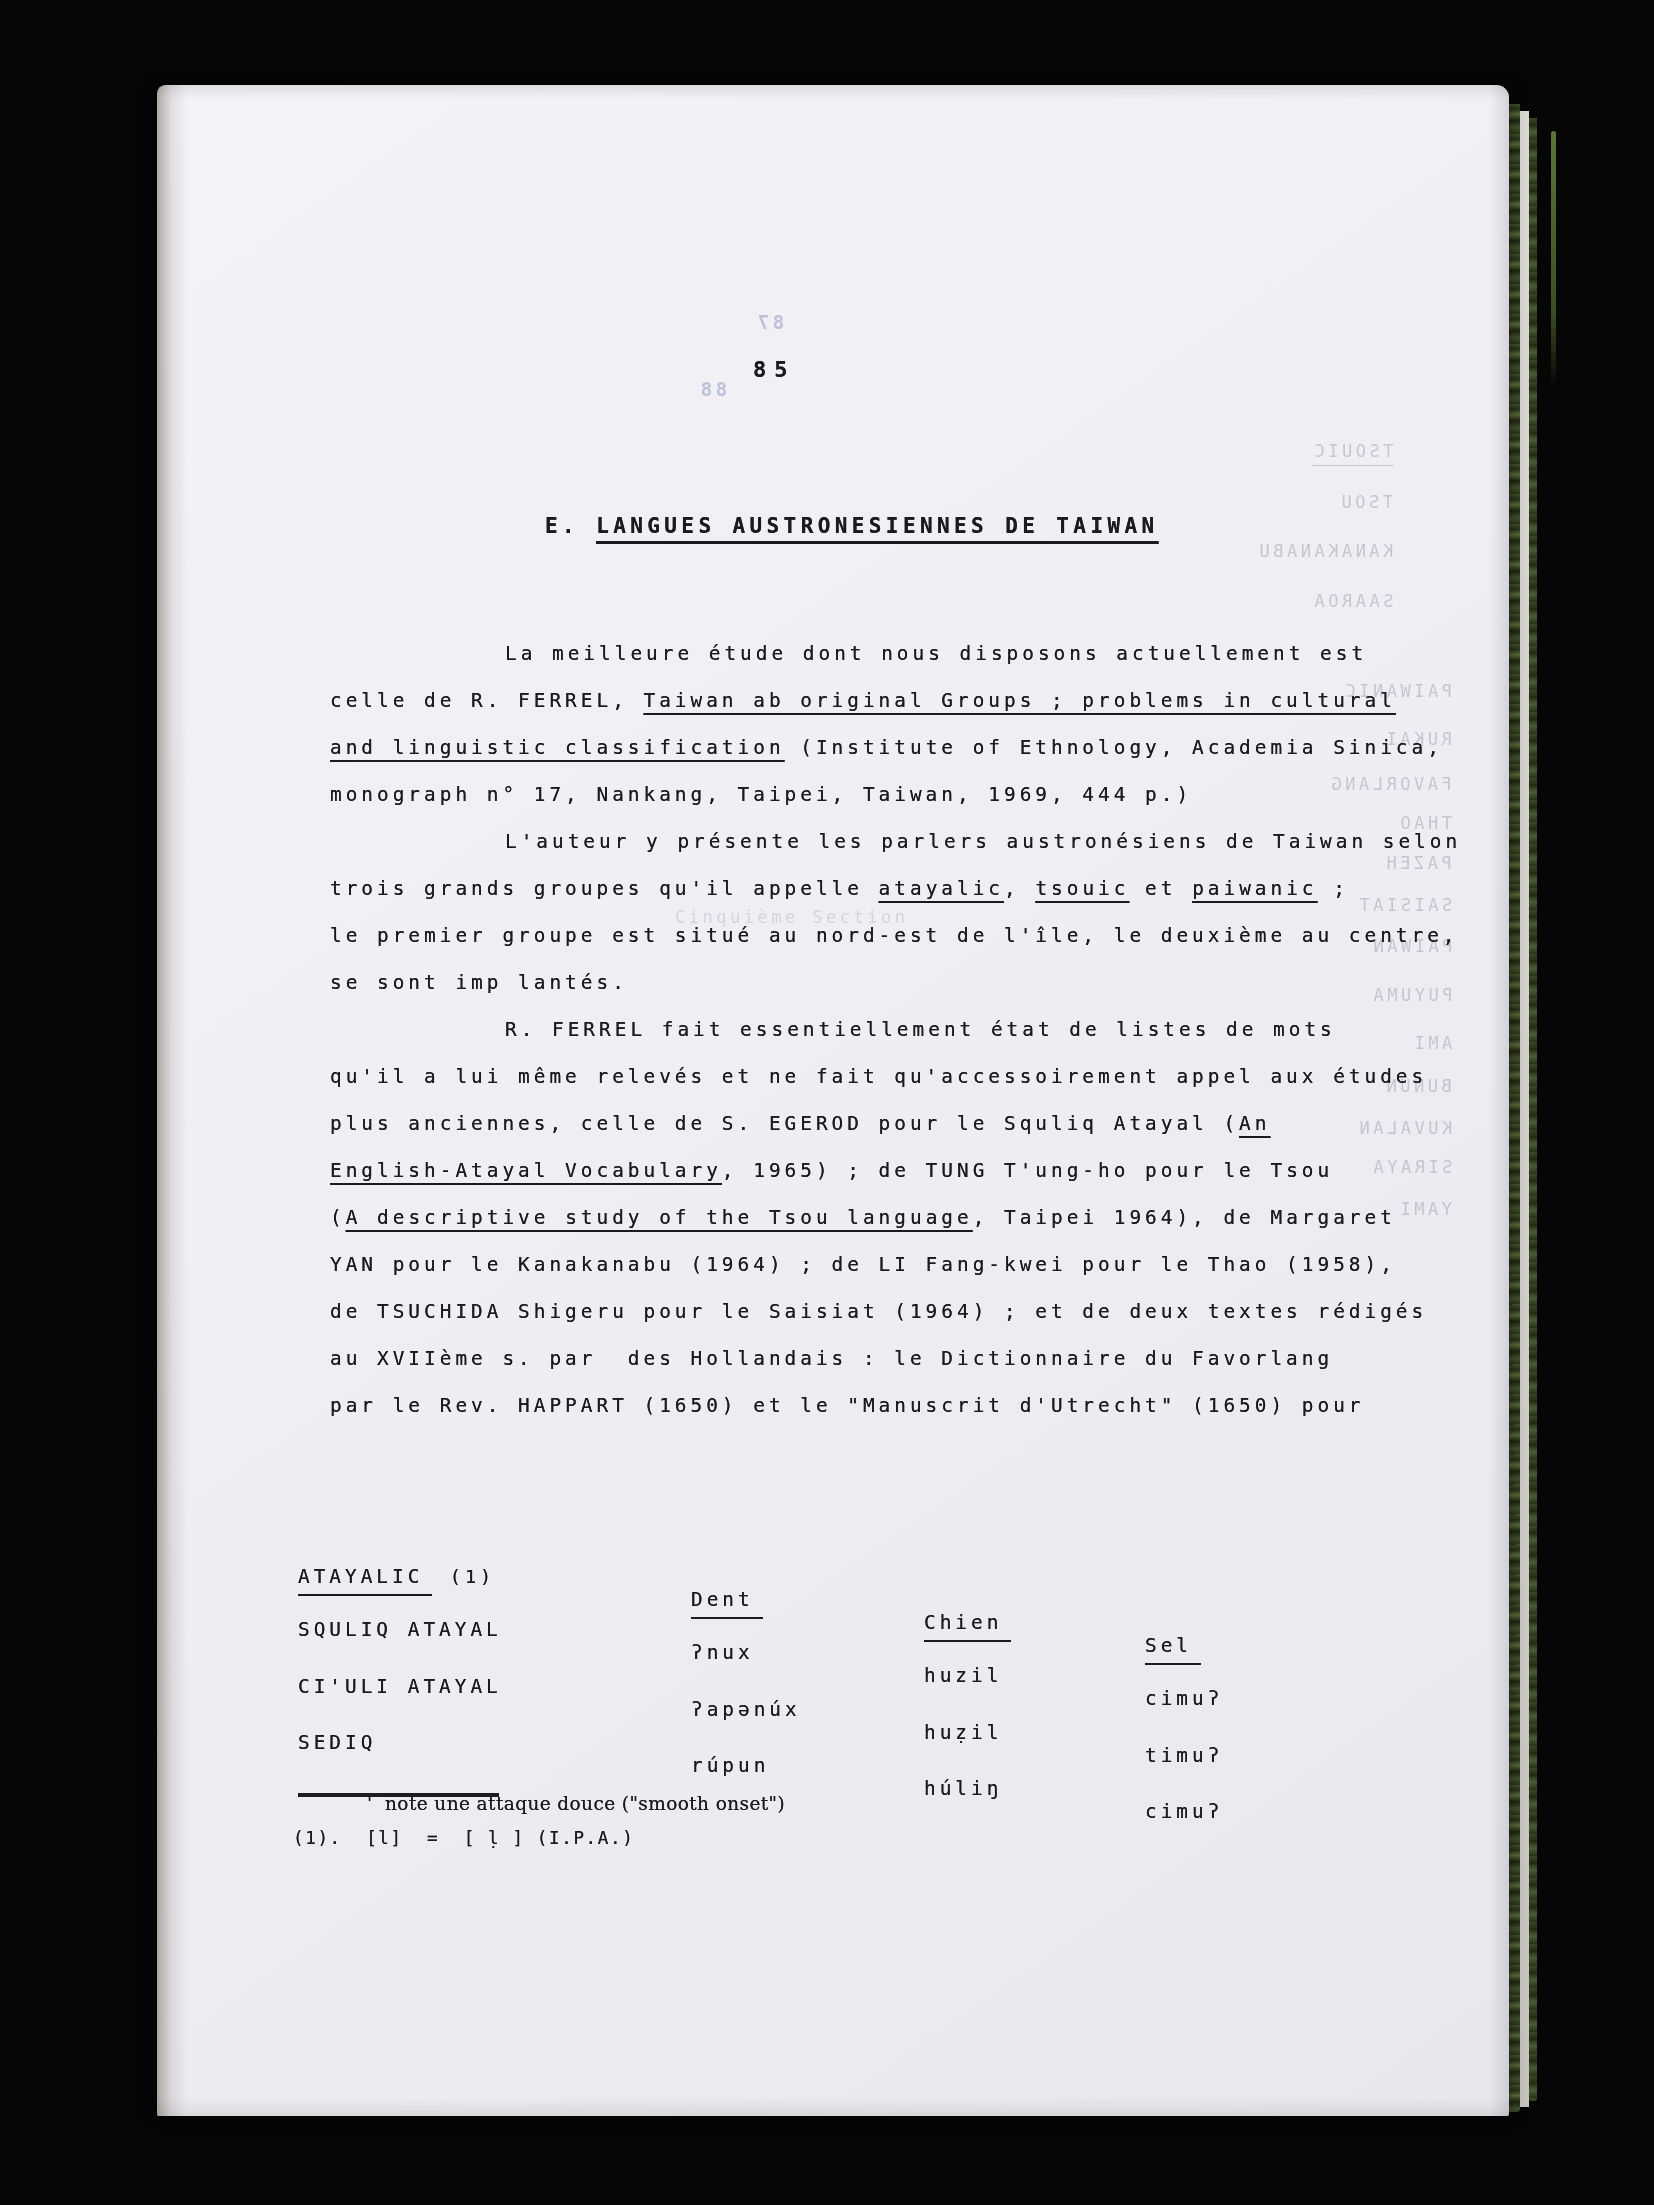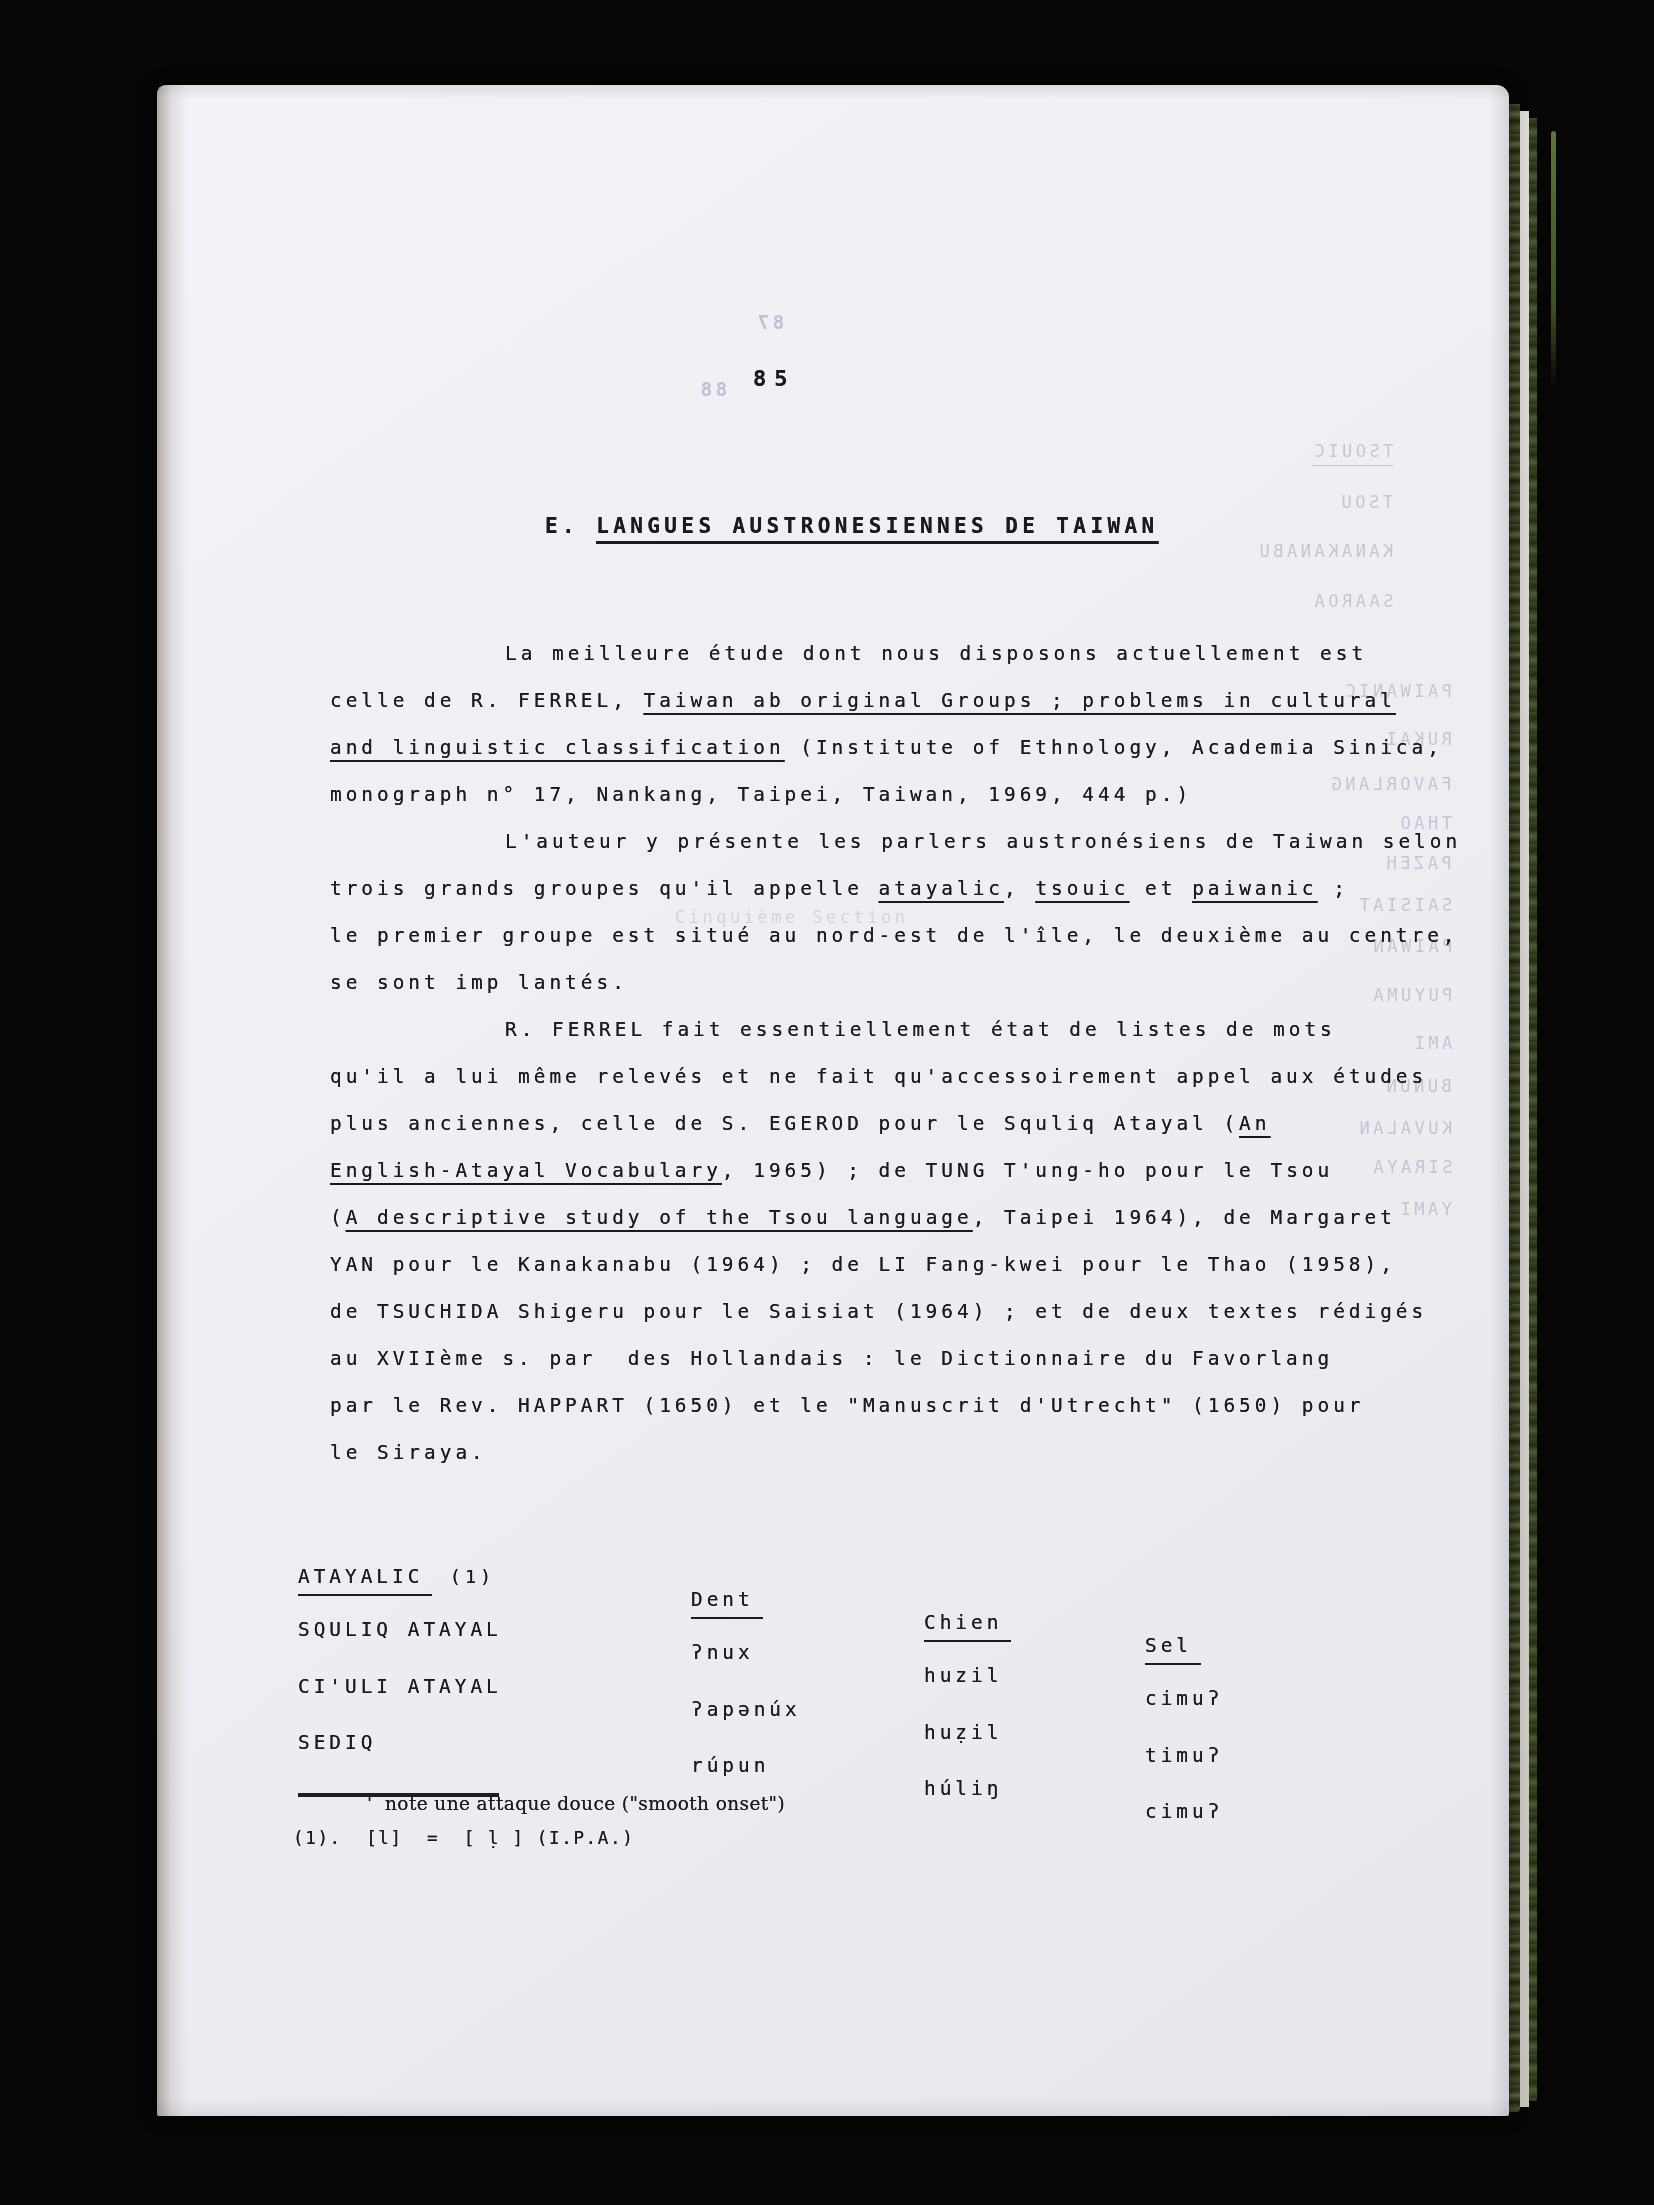--- a/index.html
+++ b/index.html
@@ -26,21 +26,21 @@
     box-shadow:0 0 16px rgba(0,0,0,.55);}
   .page::before{content:"";position:absolute;inset:0;pointer-events:none;border-radius:inherit;
     background:linear-gradient(90deg,rgba(74,62,38,.40) 0px,rgba(74,62,38,.12) 14px,rgba(74,62,38,0) 30px),
                linear-gradient(270deg,rgba(90,90,100,.18) 0px,rgba(90,90,100,0) 19.4px),
                linear-gradient(180deg,rgba(40,40,40,.10) 0px,rgba(40,40,40,0) 14px),
                linear-gradient(0deg,rgba(60,55,60,.10) 0px,rgba(60,55,60,0) 17.6px);}
 
   .ink{color:#1b1b1d;text-shadow:0 0 0.5px rgba(24,24,26,.85);}
 
   
-  .pagenum{position:absolute;left:596px;top:281px;font-size:22px;font-weight:bold;
+  .pagenum{position:absolute;left:596px;top:272px;font-size:22px;font-weight:bold;
     letter-spacing:8px;}
 
   
   .title{position:absolute;left:388px;top:429px;font-size:21px;font-weight:bold;
     letter-spacing:4.4px;white-space:pre;}
   .title .main{text-decoration:underline;text-decoration-thickness:2.6px;text-underline-offset:8px;}
 
   
   .body-text{position:absolute;left:141px;top:545px;width:1173px;font-size:19.4px;
     letter-spacing:4px;}
@@ -122,21 +122,20 @@
         <div class="tline"><span>se sont imp lantés.</span></div>
         <div class="tline indent"><span>R. FERREL fait essentiellement état de listes de mots</span></div>
         <div class="tline"><span>qu'il a lui même relevés et ne fait qu'accessoirement appel aux études</span></div>
         <div class="tline"><span>plus anciennes, celle de S. EGEROD pour le Squliq Atayal (</span><span class="u">An</span></div>
         <div class="tline"><span class="u">English-Atayal Vocabulary</span><span>, 1965) ; de TUNG T'ung-ho pour le Tsou</span></div>
         <div class="tline"><span>(</span><span class="u">A descriptive study of the Tsou language</span><span>, Taipei 1964), de Margaret</span></div>
         <div class="tline"><span>YAN pour le Kanakanabu (1964) ; de LI Fang-kwei pour le Thao (1958),</span></div>
         <div class="tline"><span>de TSUCHIDA Shigeru pour le Saisiat (1964) ; et de deux textes rédigés</span></div>
         <div class="tline"><span>au XVIIème s. par  des Hollandais : le Dictionnaire du Favorlang</span></div>
         <div class="tline"><span>par le Rev. HAPPART (1650) et le "Manuscrit d'Utrecht" (1650) pour</span></div>
-        <div class="tline"><span>le Siraya.</span></div>
       </div>
 
     <div class="vtable ink">
       <div class="trow" style="top:1457px;">
         <span class="c0"><span class="hu">ATAYALIC</span><span class="grp-note">(1)</span></span>
         <span class="c1"><span class="hu">Dent</span></span>
         <span class="c2"><span class="hu">Chien</span></span>
         <span class="c3"><span class="hu">Sel</span></span>
       </div>
       <div class="trow" style="top:1510px;">

